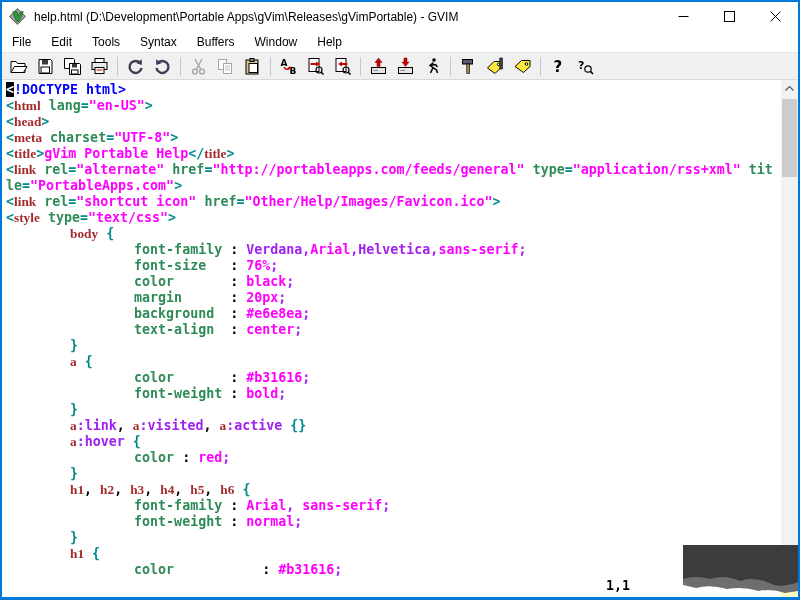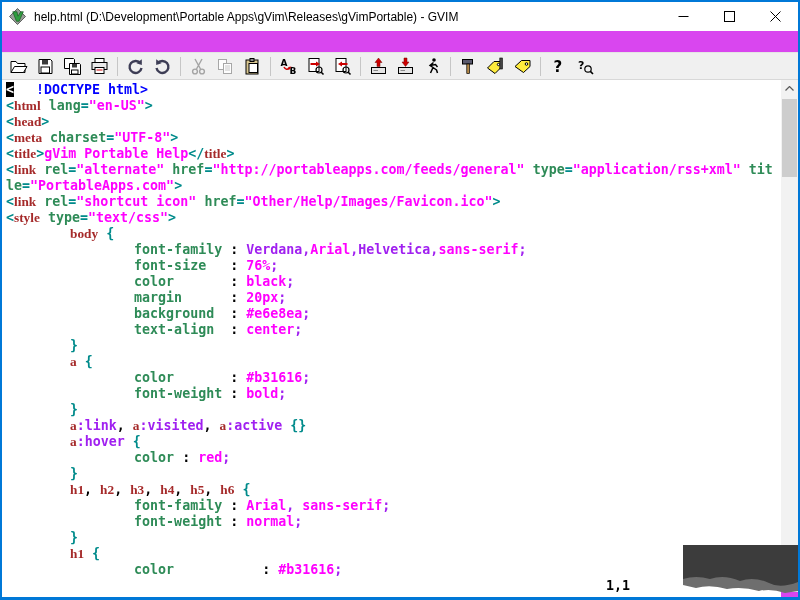--- a/index.html
+++ b/index.html
@@ -1,17 +1,17 @@
 <!DOCTYPE html>
 <html><head>
 <meta charset="utf-8">
 <style>
   * { margin:0; padding:0; box-sizing:border-box; }
   html,body { width:800px; height:600px; background:#fff; font-family:"Liberation Sans",sans-serif; }
-  .window { position:relative; width:800px; height:600px; border:2px solid #0078d7; border-bottom-width:3px; background:#d946ef; overflow:hidden; }
+  .window { position:relative; width:800px; height:600px; border:2px solid #0078d7; border-bottom-width:3px; background:#fef9c3; overflow:hidden; }
 
   
   .titlebar { position:absolute; top:0; left:0; right:0; height:29px; background:#fff; display:flex; align-items:center; }
   .app-icon { margin-left:7px; width:17px; height:17px; flex:0 0 auto; }
   .title-text { margin-left:8px; font-size:12px; color:#000; white-space:nowrap; }
   .win-controls { position:absolute; top:0; right:0; height:29px; display:flex; }
   .win-btn { width:46px; height:29px; display:flex; align-items:center; justify-content:center; background:#fff; border:0; }
 
   
   .menubar { position:absolute; top:29px; left:0; right:0; height:21px; background:#fff; display:flex; align-items:center; font-size:12px; color:#000; }
@@ -22,21 +22,21 @@
   .tb-btn { width:27px; height:24px; display:flex; align-items:center; justify-content:center; background:transparent; border:0; flex:0 0 auto; }
   .tb-btn svg { width:19px; height:19px; }
   .tb-btn.disabled { opacity:.9; }
   .tb-sep { width:1px; height:19px; background:#c6c6c6; margin:0 4px; flex:0 0 auto; }
 
   
   .editor { position:absolute; top:78px; left:0; right:17px; bottom:0; background:#fff; overflow:hidden; }
   .editor pre { padding:2px 0 0 4px; font:bold 13.3px "DejaVu Sans Mono",monospace; line-height:16px; white-space:pre; color:#000; }
   .line { height:16px; white-space:pre; }
   .c-text    { color:#000000; }
-  .c-comment { color:#0000ff;margin-left:22px; }
+  .c-comment { color:#0000ff; }
   .c-tag     { color:#008b8b; }
   .c-tagname { color:#a52a2a;font-family:Liberation Serif, serif; }
   .c-arg     { color:#2e8b57; }
   .c-str     { color:#ff00ff; }
   .c-pre     { color:#a020f0;text-align:center; }
   .c-title   { color:#ff00ff; }
   .c-cursor  { background:#000; color:#fff; }
 
   
   .ruler { position:absolute; top:576px; left:604px; font:bold 13.3px "DejaVu Sans Mono",monospace; color:#000; }
@@ -72,20 +72,29 @@
           </svg>
       </button>
       <button class="win-btn">
         <svg width="11" height="11" viewBox="0 0 11 11">
             <path d="M0.5 0.5 L10.5 10.5 M10.5 0.5 L0.5 10.5" stroke="#000" stroke-width="1" fill="none"></path>
           </svg>
       </button>
     </div>
   </div>
 
+  <div class="menubar">
+      <div class="menu-item">File</div>
+      <div class="menu-item">Edit</div>
+      <div class="menu-item">Tools</div>
+      <div class="menu-item">Syntax</div>
+      <div class="menu-item">Buffers</div>
+      <div class="menu-item">Window</div>
+      <div class="menu-item">Help</div>
+    </div>
 
   <div class="toolbar">
       <button class="tb-btn">
         <svg viewBox="0 0 19 19">
           <path d="M2 4.5h5l1.5 2H16v9H2z" fill="#fff" stroke="#000"></path>
           <path d="M2 15.5l3.5-6H18l-3.5 6z" fill="#fff" stroke="#000"></path>
         </svg>
       </button>
       <button class="tb-btn">
         <svg viewBox="0 0 19 19">

